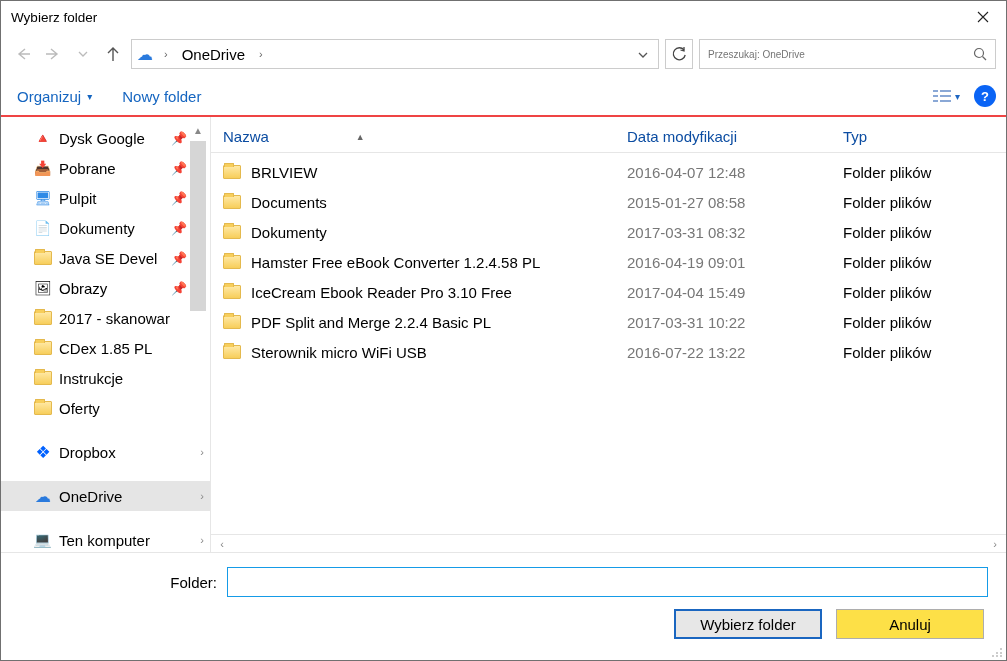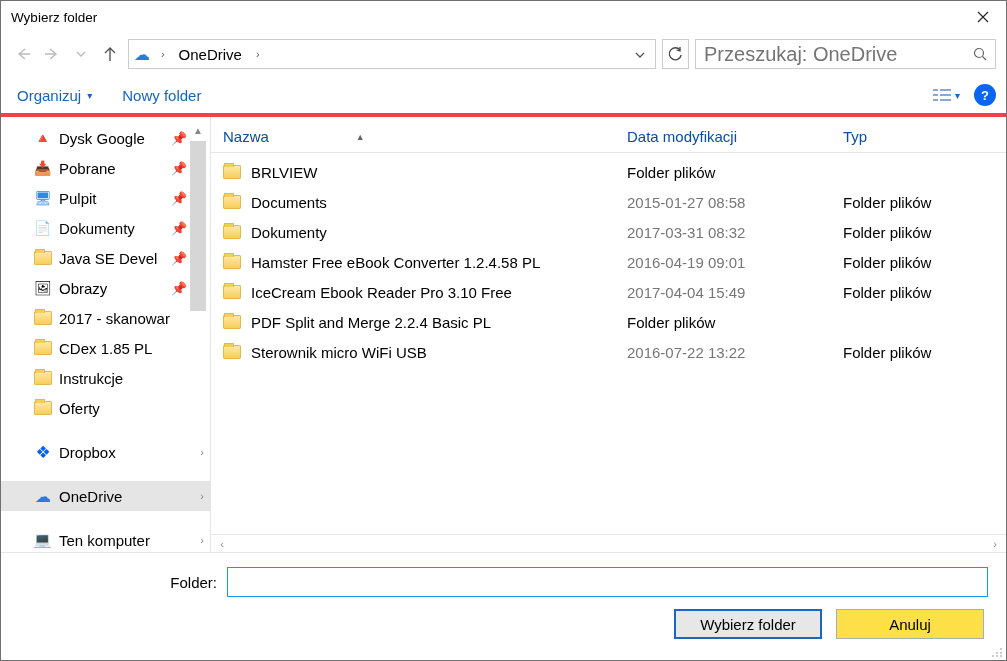--- a/index.html
+++ b/index.html
@@ -17,25 +17,25 @@
   .navrow { height:42px; display:flex; align-items:center; padding:0 10px; gap:6px; background:#fff; }
   .navbtn { width:24px; height:24px; display:flex; align-items:center; justify-content:center; color:#999; }
   .navbtn.enabled { color:#444; }
   .breadcrumb-box { flex:0 0 528px; height:30px; border:1px solid #ccc; display:flex; align-items:center; padding:0 4px; gap:4px; }
   .bc-icon { width:18px; height:18px; display:flex; align-items:center; justify-content:center; }
   .bc-sep { padding:0 6px; color:#666; font-size:11px; }
   .bc-item { padding:0 4px; font-size:15px; }
   .bc-drop { margin-left:auto; padding:0 6px; color:#555; }
   .refresh-btn { width:28px; height:30px; border:1px solid #ccc; display:flex; align-items:center; justify-content:center; }
   .searchbox { flex:1; height:30px; border:1px solid #ccc; display:flex; align-items:center; padding:0 6px; color:#666; }
-  .searchbox input { flex:1; border:none; outline:none; font-size:20px; color:#15803d; background:transparent; }
+  .searchbox input { flex:1; border:none; outline:none; font-size:10px; color:#15803d; background:transparent; }
   .searchbox .sicon { width:18px; display:flex; justify-content:center; }
 
   
-  .toolbar { height:40px; display:flex; align-items:center; padding:0 10px; gap:18px; border-bottom:4px solid #ef4444; margin-top:2px;}
+  .toolbar { height:40px; display:flex; align-items:center; padding:0 10px; gap:18px; border-bottom:2px solid #ef4444; margin-top:2px;}
   .toolbtn { display:inline-flex; align-items:center; gap:4px; color:#1565c0; font-size:15px; padding:4px 6px;}
   .toolbtn .carrot { font-size:10px; color:#1565c0; margin-left:2px; }
   .tool-right { margin-left:auto; display:flex; align-items:center; gap:14px; }
   .viewbtn { display:flex; align-items:center; gap:4px; color:#1e66c2; }
   .helpbtn { width:22px; height:22px; border-radius:50%; background:#0a64f5; color:#fff; display:flex; align-items:center; justify-content:center; font-size:13px; font-weight:bold; }
 
   
   .body { flex:1; display:flex; min-height:0; }
 
   
@@ -280,20 +280,21 @@
         </div>
         <div class="col-date">Data modyfikacji</div>
         <div class="col-type">Typ</div>
       </div>
       <div class="list-rows" id="list-rows">
           <div class="row">
             <div class="rname">
               <span class="ficon"></span>
               <span>BRLVIEW</span>
             </div>
+            <div class="rdate">2016-04-07 12:48</div>
             <div class="rtype">Folder plików</div>
           </div>
           <div class="row">
             <div class="rname">
               <span class="ficon"></span>
               <span>Documents</span>
             </div>
             <div class="rdate">2015-01-27 08:58</div>
             <div class="rtype">Folder plików</div>
           </div>
@@ -319,20 +320,21 @@
               <span>IceCream Ebook Reader Pro 3.10 Free</span>
             </div>
             <div class="rdate">2017-04-04 15:49</div>
             <div class="rtype">Folder plików</div>
           </div>
           <div class="row">
             <div class="rname">
               <span class="ficon"></span>
               <span>PDF Split and Merge 2.2.4 Basic PL</span>
             </div>
+            <div class="rdate">2017-03-31 10:22</div>
             <div class="rtype">Folder plików</div>
           </div>
           <div class="row">
             <div class="rname">
               <span class="ficon"></span>
               <span>Sterownik micro WiFi USB</span>
             </div>
             <div class="rdate">2016-07-22 13:22</div>
             <div class="rtype">Folder plików</div>
           </div>

